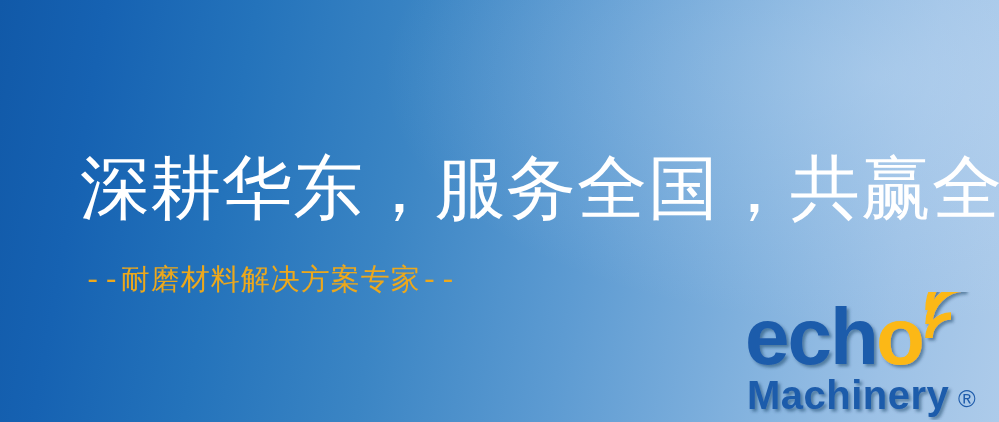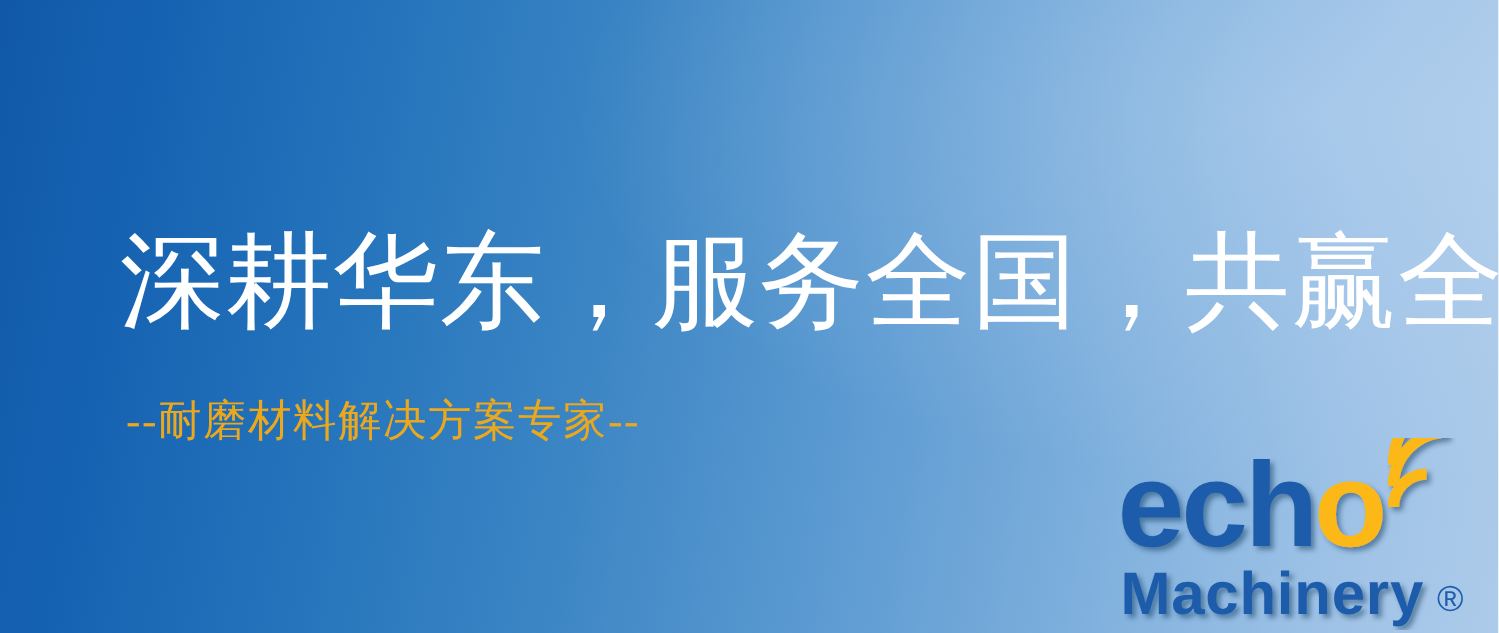--- a/index.html
+++ b/index.html
@@ -48,21 +48,21 @@
     color: #ffffff;
     letter-spacing: 1px;
     white-space: nowrap;
     z-index: 3;
   }
 
   .subtitle {
     position: absolute;
     left: 84px;
     top: 266px;
-    font-family: Liberation Serif, serif;
+    font-family: Liberation Mono, monospace;
     font-size: 29px;
     line-height: 1.1;
     color: #eca81c;
     letter-spacing: 1px;
     white-space: nowrap;
     z-index: 3;
   }
 
   
   .logo {

